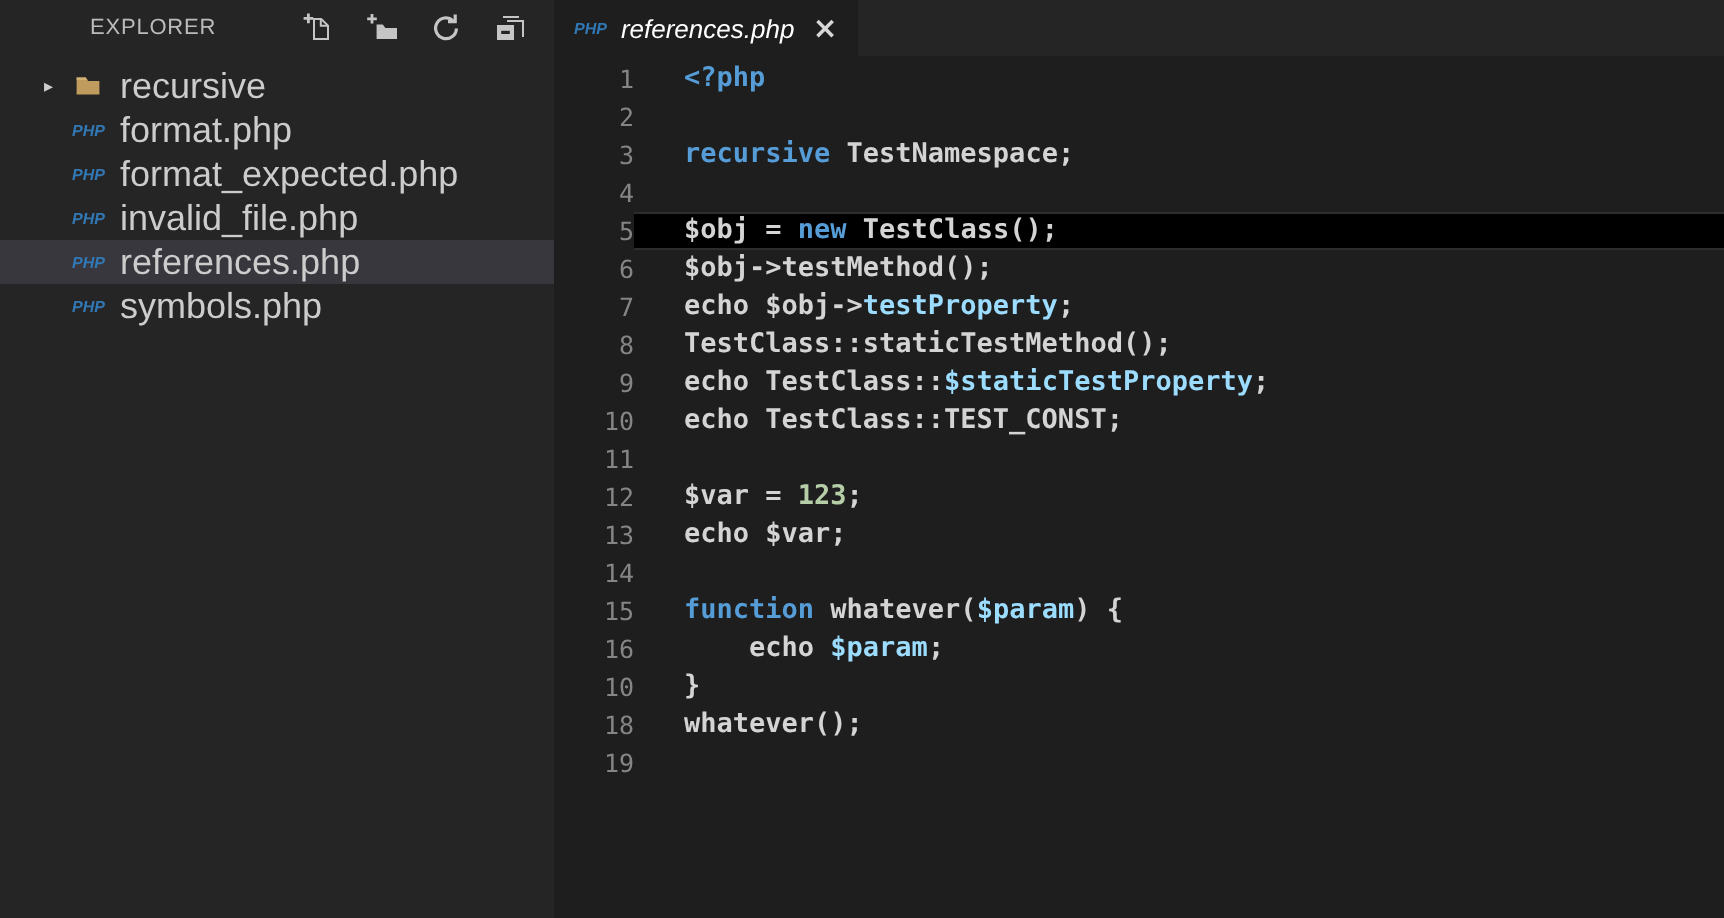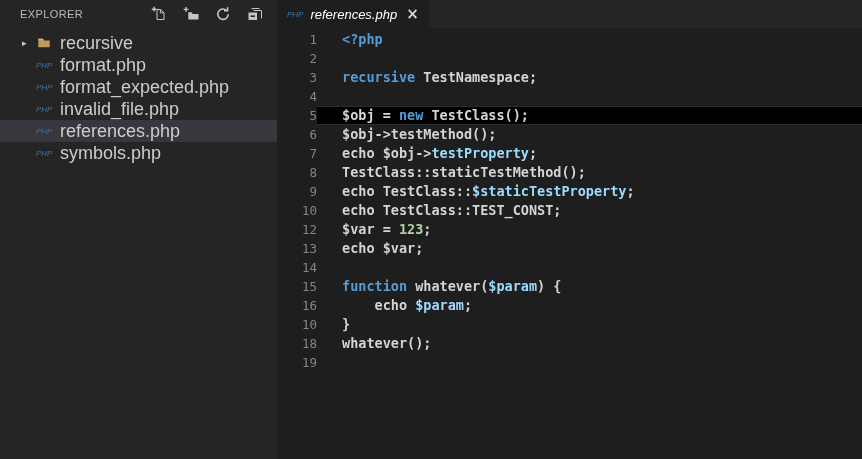--- a/index.html
+++ b/index.html
@@ -15,21 +15,21 @@
     background:var(--editor-bg);
     font-family:"Liberation Sans","DejaVu Sans",sans-serif;
     color:var(--ui-text);
   }
   .app{display:flex;width:862px;height:459px;}
 
   
   .sidebar{width:277px;min-width:277px;height:100%;background:var(--sidebar-bg);}
   .sidebar-header{
     height:28px;display:flex;align-items:center;
-    padding-left:20px;padding-right:14px;
+    padding-left:20px;padding-right:14px;margin-left:25px;
   }
   .sidebar-title{
     font-size:11px;color:#BBBBBB;letter-spacing:.4px;flex:1;
   }
   .header-icons{display:flex;align-items:center;gap:16px;}
   .hicon{width:16px;height:16px;display:inline-flex;cursor:pointer;}
   .hicon svg{width:16px;height:16px;}
 
   .file-tree{padding-top:4px;}
   .file-row{
@@ -40,21 +40,21 @@
   .file-row.selected{background:var(--selected-row-bg);}
   .chevron{
     width:14px;font-size:9px;color:#CCCCCC;display:inline-block;
     flex:0 0 14px;
   }
   .row-icon{
     width:18px;flex:0 0 18px;margin-right:6px;display:inline-flex;
     align-items:center;justify-content:flex-start;
   }
   .php-badge{
-    font-size:8px;font-weight:400;font-style:italic;color:var(--php-blue);
+    font-size:8px;font-weight:700;font-style:italic;color:var(--php-blue);
     letter-spacing:0;
   }
   .row-label{font-size:18px;color:var(--ui-text);}
 
   
   .editor-area{flex:1;display:flex;flex-direction:column;height:100%;background:var(--editor-bg);}
   .tab-bar{height:28px;background:var(--tabstrip-bg);display:flex;align-items:stretch;}
   .tab{
     background:var(--active-tab-bg);display:flex;align-items:center;
     padding:0 10px 0 10px;min-width:142px;cursor:pointer;
@@ -212,20 +212,24 @@
         </div>
         <div class="code-line">
           <span class="ln">9</span>
           <span class="lt"><span class="tok-d">echo TestClass::</span><span class="tok-v">$staticTestProperty</span><span class="tok-d">;</span></span>
         </div>
         <div class="code-line">
           <span class="ln">10</span>
           <span class="lt"><span class="tok-d">echo TestClass::TEST_CONST;</span></span>
         </div>
         <div class="code-line">
+          <span class="ln">11</span>
+          <span class="lt"></span>
+        </div>
+        <div class="code-line">
           <span class="ln">12</span>
           <span class="lt"><span class="tok-d">$var = </span><span class="tok-n">123</span><span class="tok-d">;</span></span>
         </div>
         <div class="code-line">
           <span class="ln">13</span>
           <span class="lt"><span class="tok-d">echo $var;</span></span>
         </div>
         <div class="code-line">
           <span class="ln">14</span>
           <span class="lt"></span>

